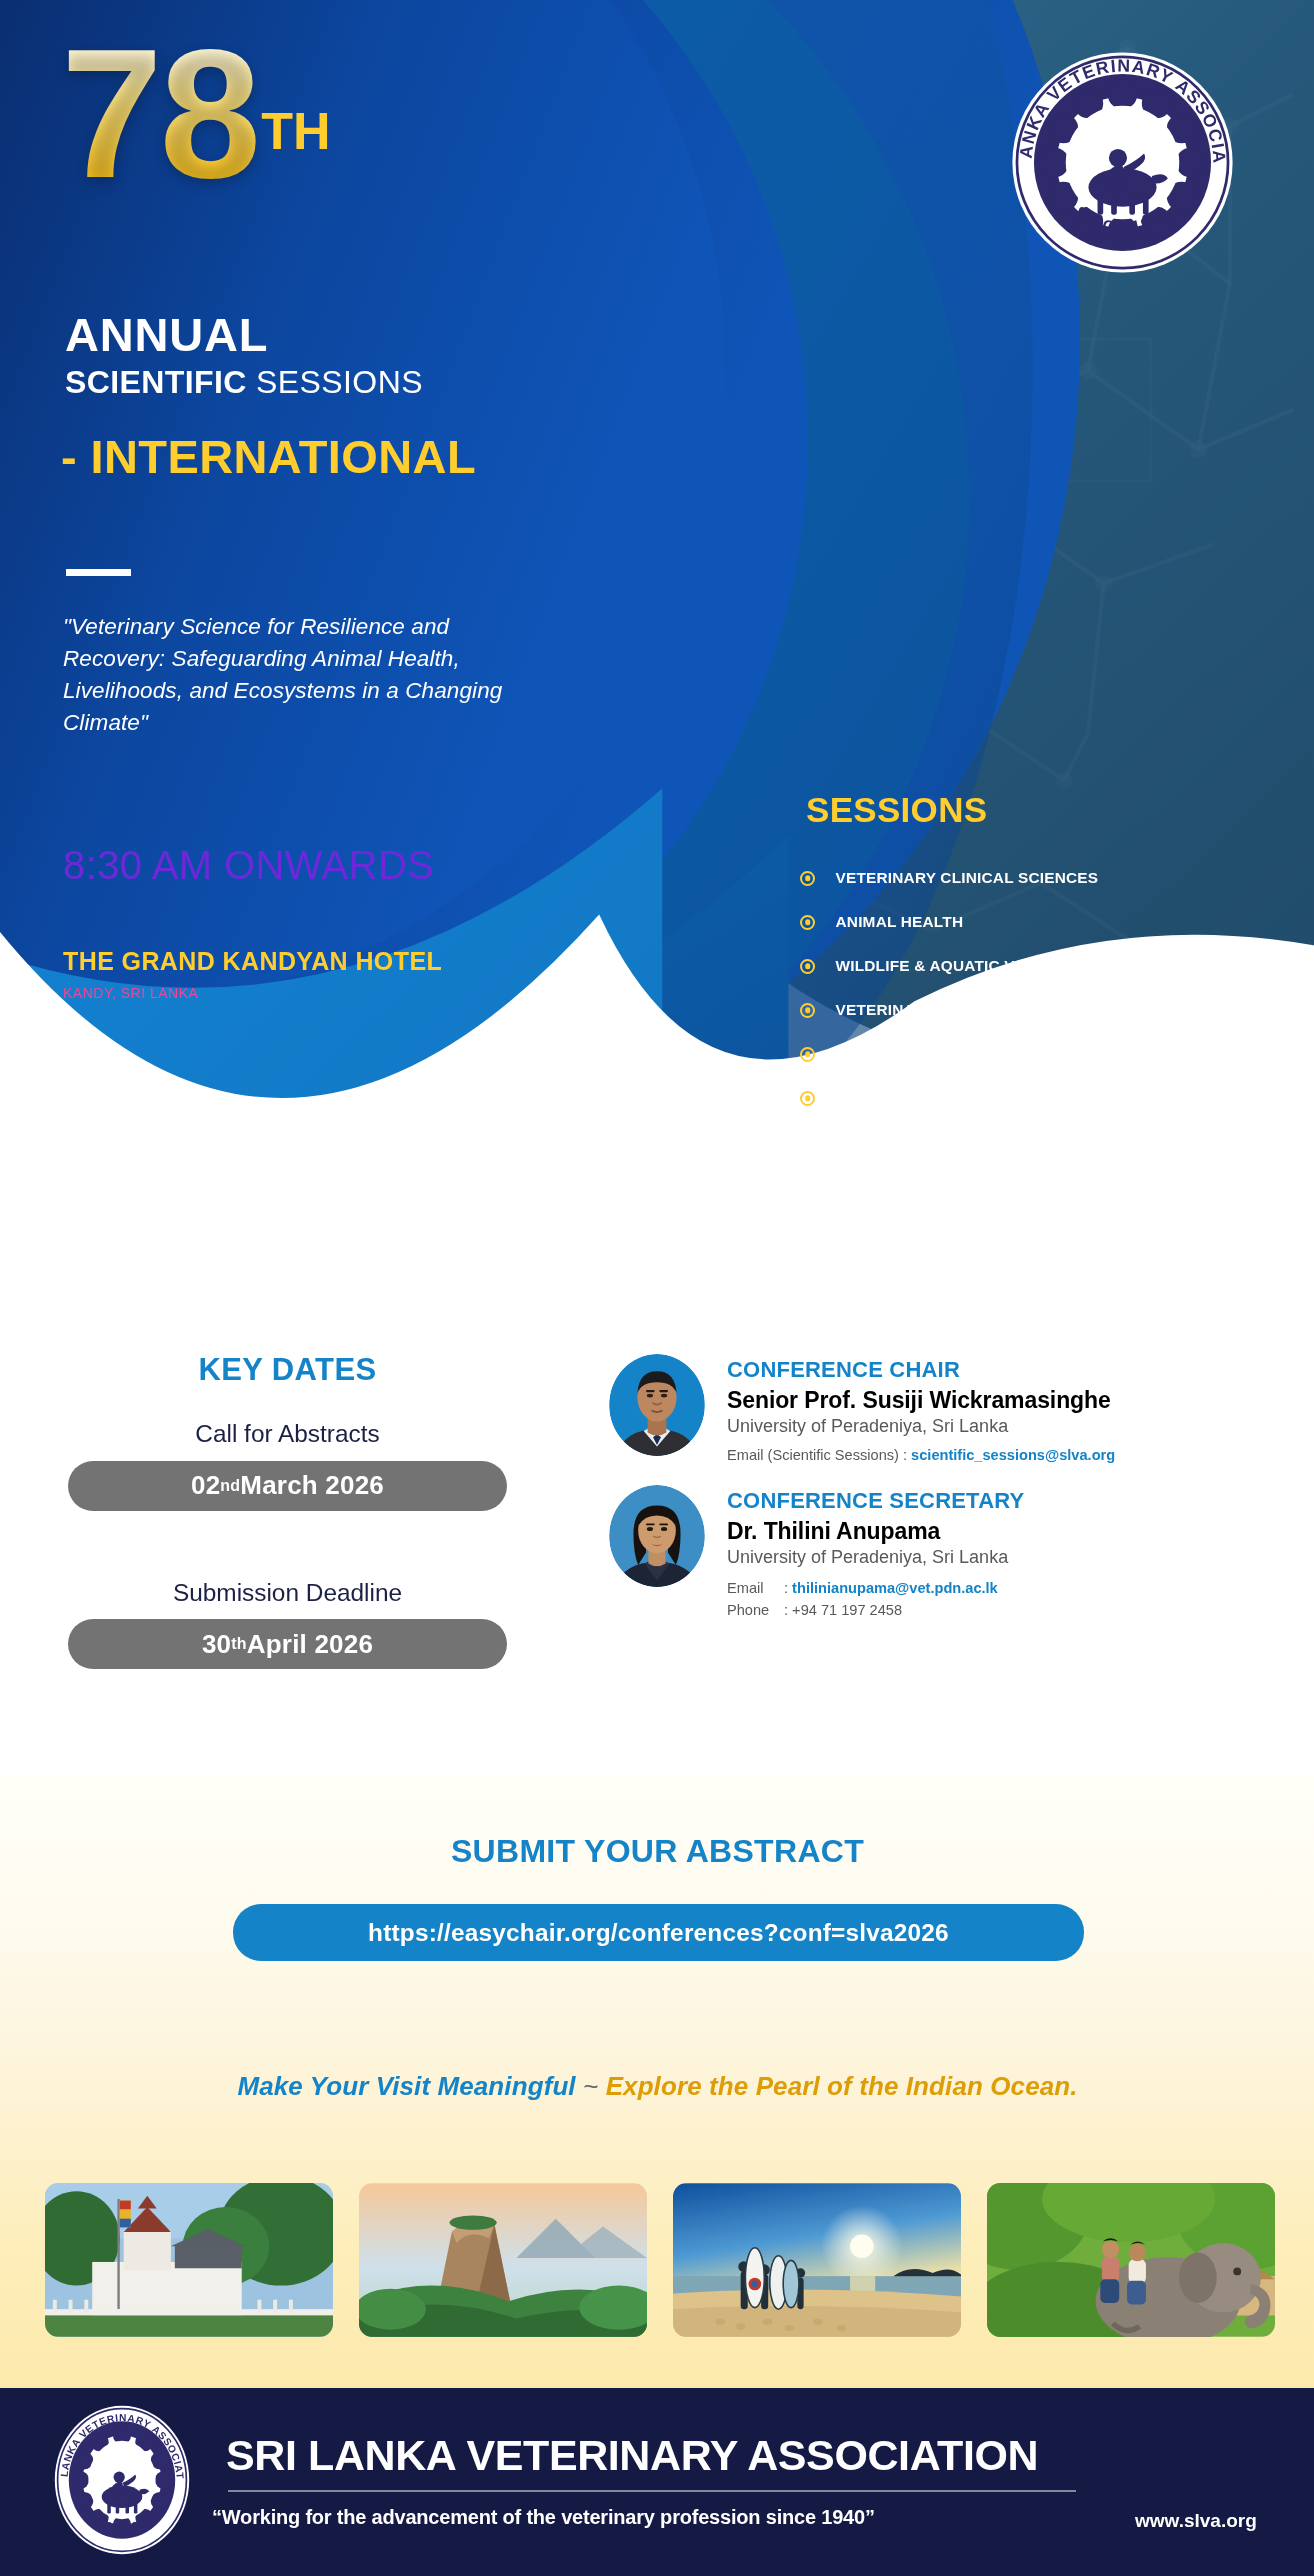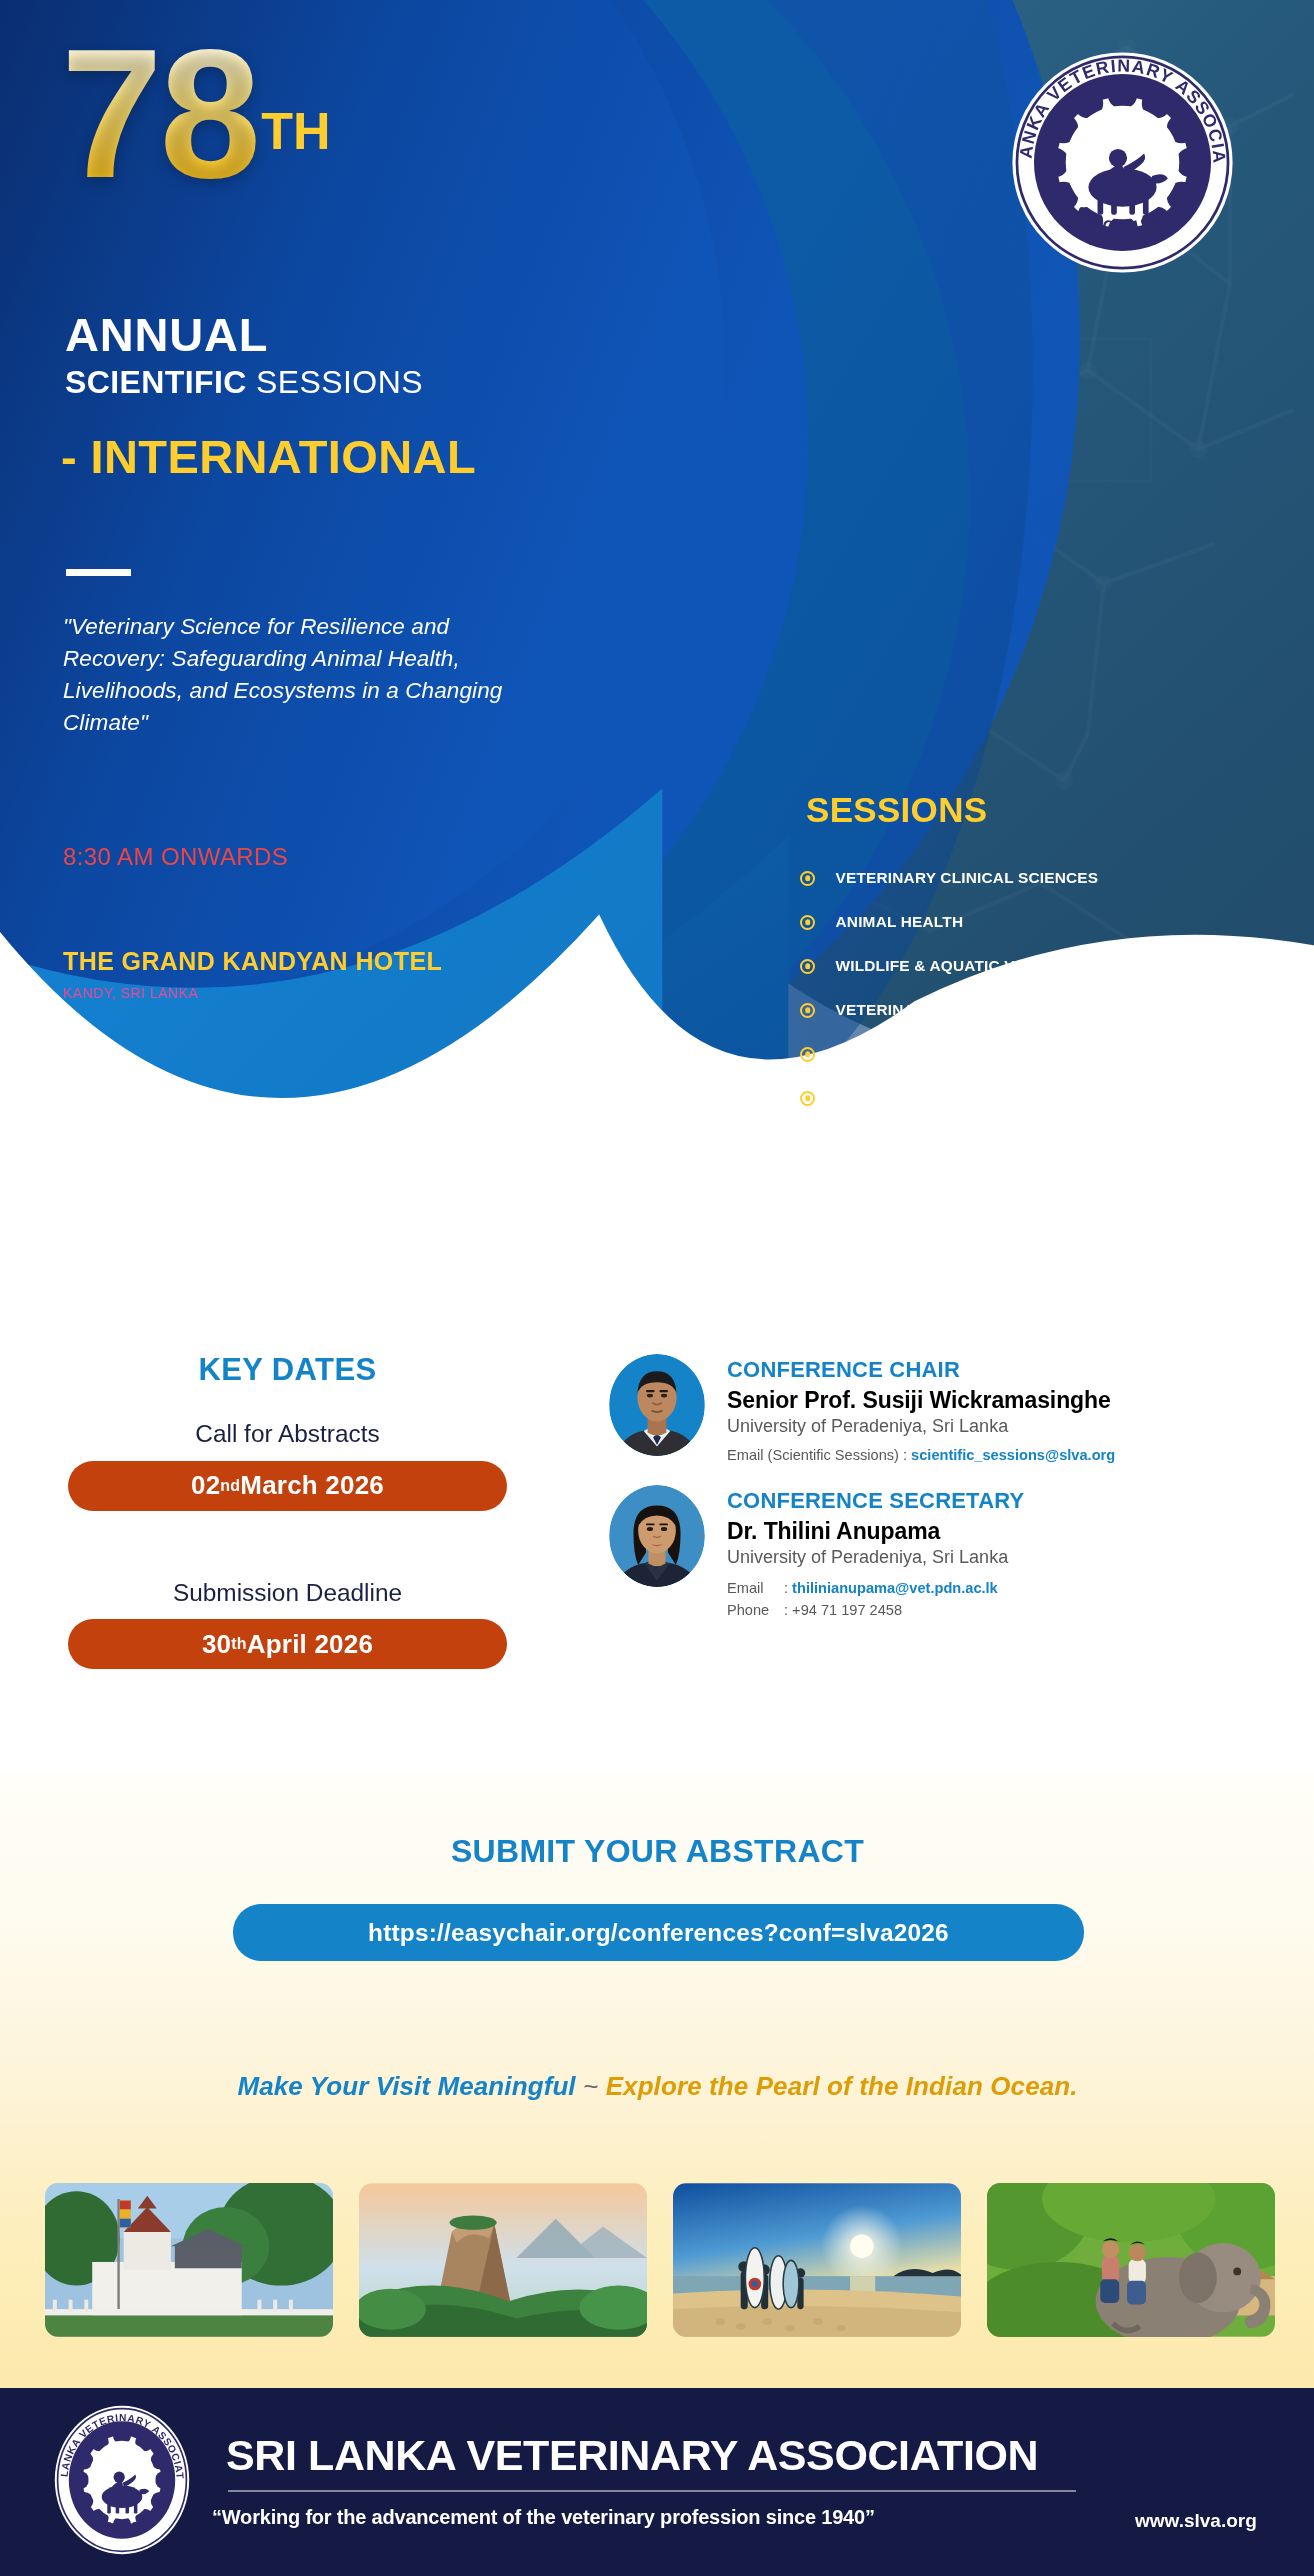--- a/index.html
+++ b/index.html
@@ -74,21 +74,21 @@
     color: #ffffff; line-height: 1.42; letter-spacing: 0.1px;
   }
 
   .date-main {
     position: absolute; left: 63px; top: 783px;
     font-size: 41px; font-weight: 500; color: #ffce2e; letter-spacing: 0.4px;
   }
   .date-main .sup { font-size: 24px; vertical-align: super; }
   .time-line {
     position: absolute; left: 63px; top: 843px;
-    font-size: 24px; font-weight: 400; color: #ef4444; letter-spacing: 0.4px;
+    font-size: 40px; font-weight: 400; color: #6d28d9; letter-spacing: 0.4px;
   }
   .venue-1 {
     position: absolute; left: 63px; top: 947px;
     font-size: 25px; font-weight: 700; color: #ffce2e; letter-spacing: 0.4px;
   }
   .venue-2 {
     position: absolute; left: 63px; top: 985px;
     font-size: 14px; font-weight: 400; color: #ec4899; letter-spacing: 0.5px;
   }
 
@@ -130,21 +130,21 @@
   }
   .kd-title {
     font-size: 31px; font-weight: 700; color: #1483c8; letter-spacing: 0.4px;
   }
   .kd-sub {
     font-size: 24.4px; font-weight: 400; color: #1b2145; margin-top: 32px;
   }
   .kd-pill {
     margin: 12.6px auto 0 auto;
     width: 439px; height: 50px; border-radius: 25px;
-    background: #c2410c;
+    background: #737373;
     display: flex; align-items: center; justify-content: center;
     color: #ffffff; font-size: 26px; font-weight: 700; letter-spacing: 0.2px;
   }
   .kd-pill .sup { font-size: 16px; vertical-align: super; font-weight: 700; }
   .kd-gap { height: 36px; }
 
   .people { position: absolute; left: 609px; top: 1354px; width: 678px; }
   .person { display: flex; margin-bottom: 22px; }
   .person-photo {
     width: 96px; height: 102px; border-radius: 50%;

